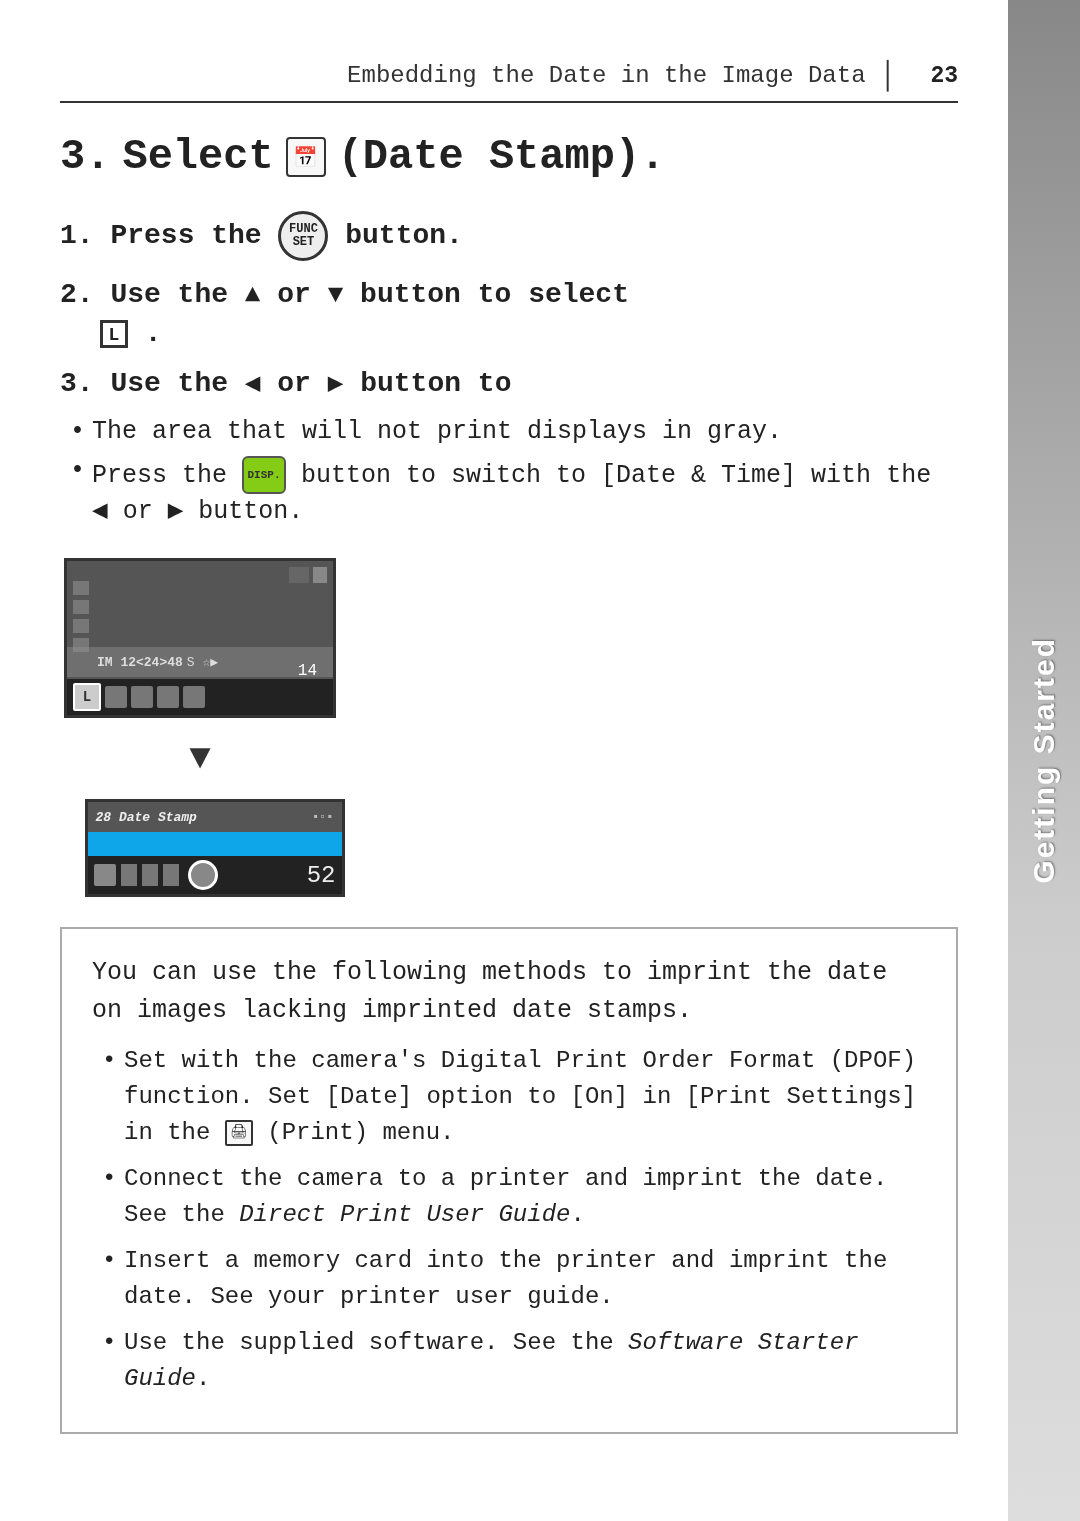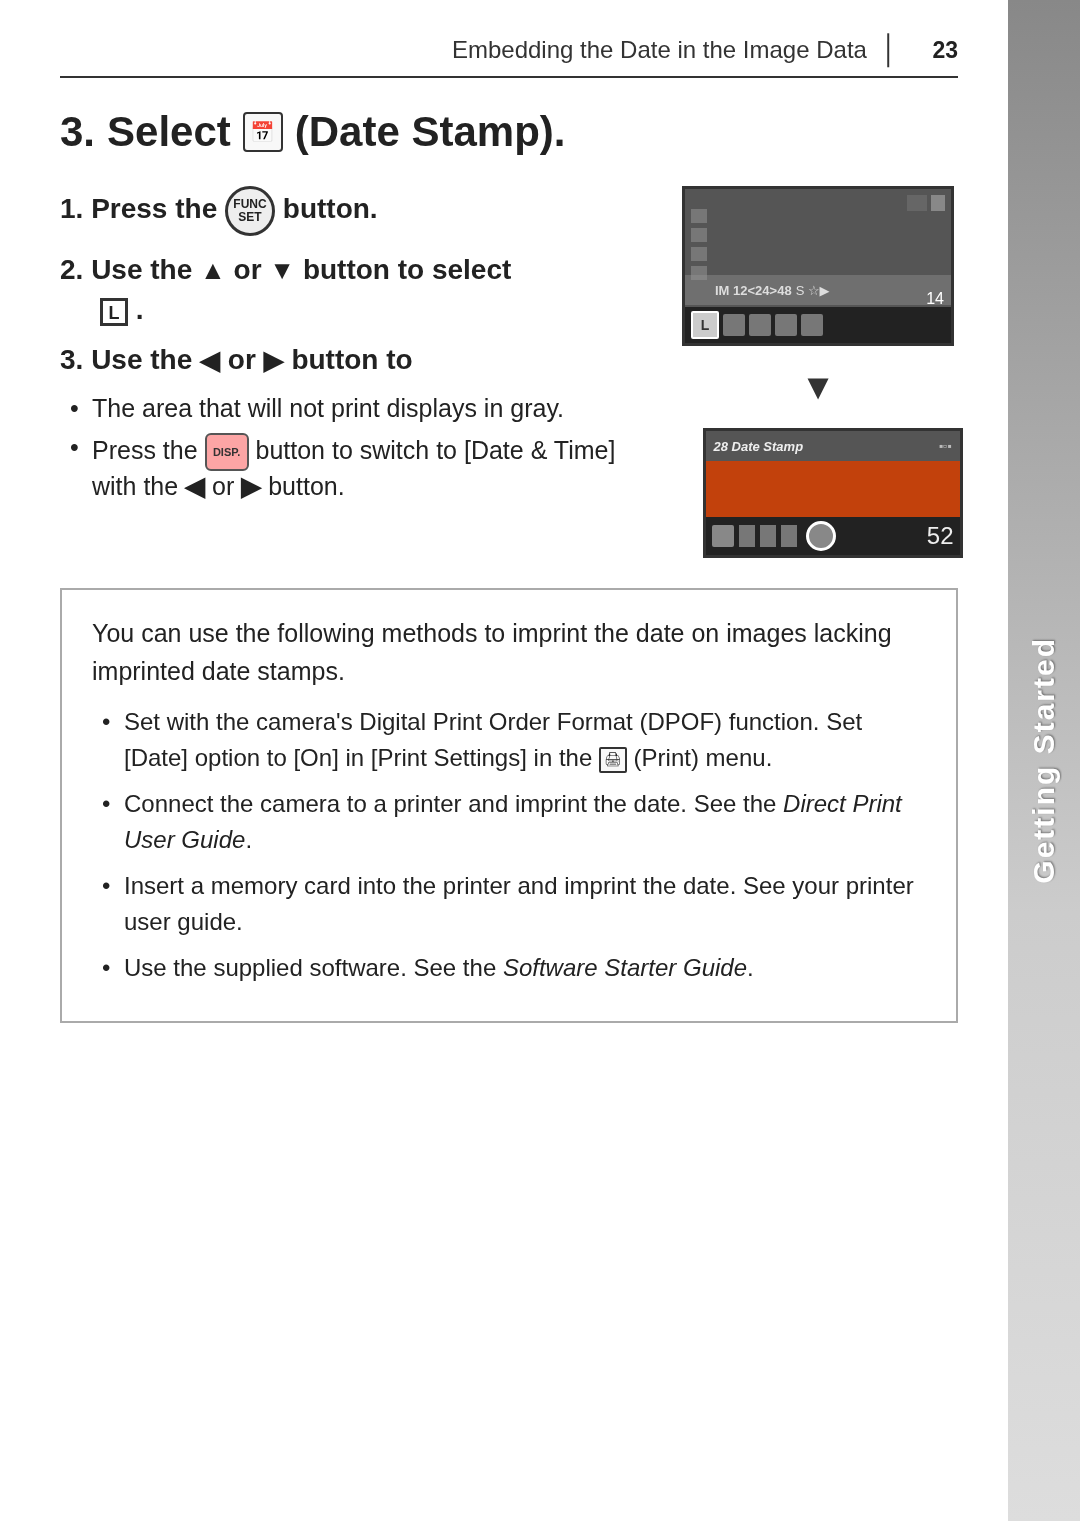--- a/index.html
+++ b/index.html
@@ -18,22 +18,23 @@
     .page-container {
       width: 1080px;
       height: 1521px;
       display: flex;
       flex-direction: row;
     }
 
     
     .main-content {
       flex: 1;
-      padding: 34px 50px 40px 60px;
-      position: relative;
+      padding: 60px 50px 40px 60px;
+      position: relative;
+      font-family: Liberation Mono, monospace;
     }
 
     
     .sidebar {
       width: 72px;
       background: linear-gradient(to bottom, #888 0%, #aaa 30%, #ccc 60%, #ddd 100%);
       display: flex;
       align-items: center;
       justify-content: center;
       position: relative;
@@ -82,22 +83,22 @@
     }
 
     .step-number {
       font-size: 42px;
       font-weight: bold;
     }
 
     
     .instruction-layout {
       display: flex;
-      flex-direction: row;
-      gap: 30px;
+      flex-direction: column;
+      gap: 22px;
       margin-bottom: 30px;
     }
 
     .instruction-steps {
       flex: 1;
     }
 
     .instruction-images {
       width: 280px;
       display: flex;
@@ -152,21 +153,21 @@
     .icon-disp {
       display: inline-flex;
       align-items: center;
       justify-content: center;
       width: 48px;
       height: 42px;
       border-radius: 6px;
       border: 2px solid #555;
       font-size: 13px;
       font-weight: bold;
-      background: #fca5a5;
+      background: #84cc16;
       vertical-align: middle;
       flex-direction: column;
     }
 
     .icon-stamp {
       display: inline-flex;
       align-items: center;
       justify-content: center;
       width: 40px;
       height: 40px;
@@ -421,36 +422,36 @@
           </div>
           <div class="screen-left-icons">
             <div class="screen-left-icon"></div>
             <div class="screen-left-icon"></div>
             <div class="screen-left-icon"></div>
             <div class="screen-left-icon"></div>
           </div>
           <div style="position:absolute; bottom:38px; left:0; right:0; background:rgba(150,150,150,0.4); height:30px; display:flex; align-items:center; padding-left:30px;">
             <span style="font-size:13px; color:#ddd; font-weight:bold;">IM 12&lt;24&gt;48</span>
             <span style="font-size:13px; color:#ddd; margin-left:4px;">S ☆▶</span>
-            <span style="font-size:16px; color:#fff; position:absolute; right:7px;margin-top:17px;">14</span>
+            <span style="font-size:16px; color:#fff; position:absolute; right:16px;margin-top:17px;">14</span>
           </div>
           <div class="screen-toolbar">
             <div class="screen-icon-small" style="background:#ccc; width:28px; height:28px; border:2px solid #fff; border-radius:2px; display:flex; align-items:center; justify-content:center; font-size:14px; font-weight:bold; color:#333;">L</div>
             <div class="screen-icon-small" style="background:#777;"></div>
             <div class="screen-icon-small" style="background:#777;"></div>
             <div class="screen-icon-small" style="background:#777;"></div>
             <div class="screen-icon-small" style="background:#777;"></div>
           </div>
         </div>
 
         <div class="down-arrow-container">
           <span>▼</span>
         </div>
 
-        <div class="camera-screen-2" style="position:relative; width:260px; height:130px; background:#c2410c; border:3px solid #333; overflow:hidden;margin-left:29px;">
+        <div class="camera-screen-2" style="position:relative; width:260px; height:98px; background:#0ea5e9; border:3px solid #333; overflow:hidden;margin-left:29px;">
           <div class="screen2-top" style="background:#555; height:30px; display:flex; align-items:center; padding:0 8px; gap:6px;">
             <span style="font-size:13px; color:#eee; font-style:italic; font-weight:bold;">28 Date Stamp</span>
             <span style="font-size:12px; color:#bbb; margin-left:auto;">▪▫▪</span>
           </div>
           <div style="position:absolute; bottom:0; left:0; right:0; height:38px; background:#222; display:flex; align-items:center; padding:0 6px; gap:5px;">
             <div style="width:22px; height:22px; background:#888; border-radius:2px;"></div>
             <div style="width:16px; height:22px; background:#777;"></div>
             <div style="width:16px; height:22px; background:#777;"></div>
             <div style="width:16px; height:22px; background:#777;"></div>
             <div class="screen2-selected-circle" style="width:30px; height:30px; border-radius:50%; border:3px solid #fff; background:#888; margin-left:4px;"></div>

